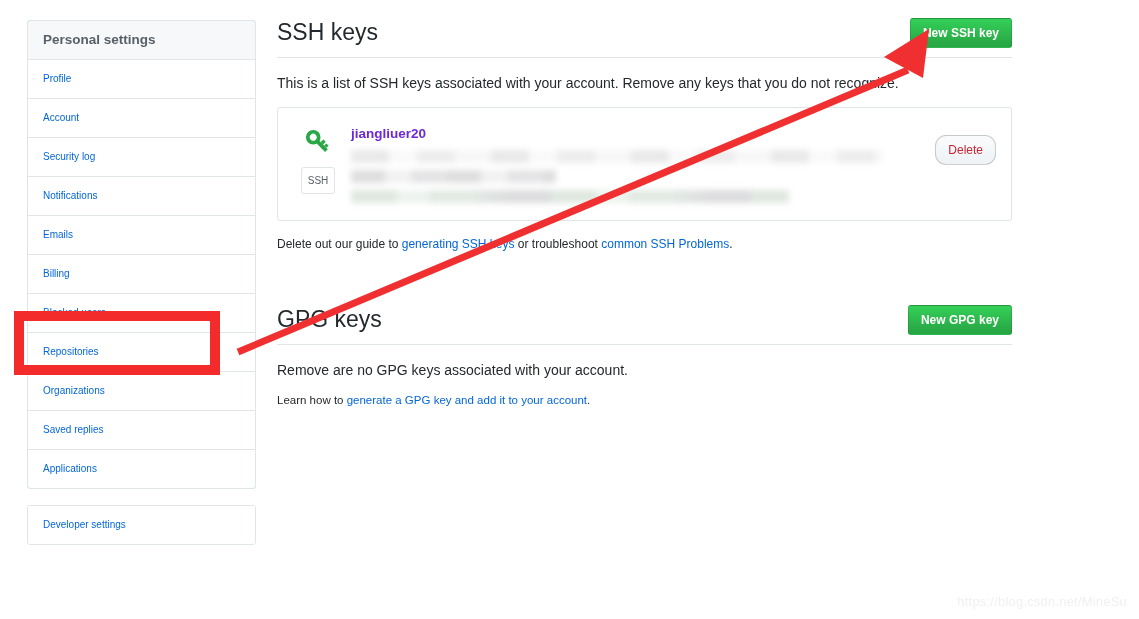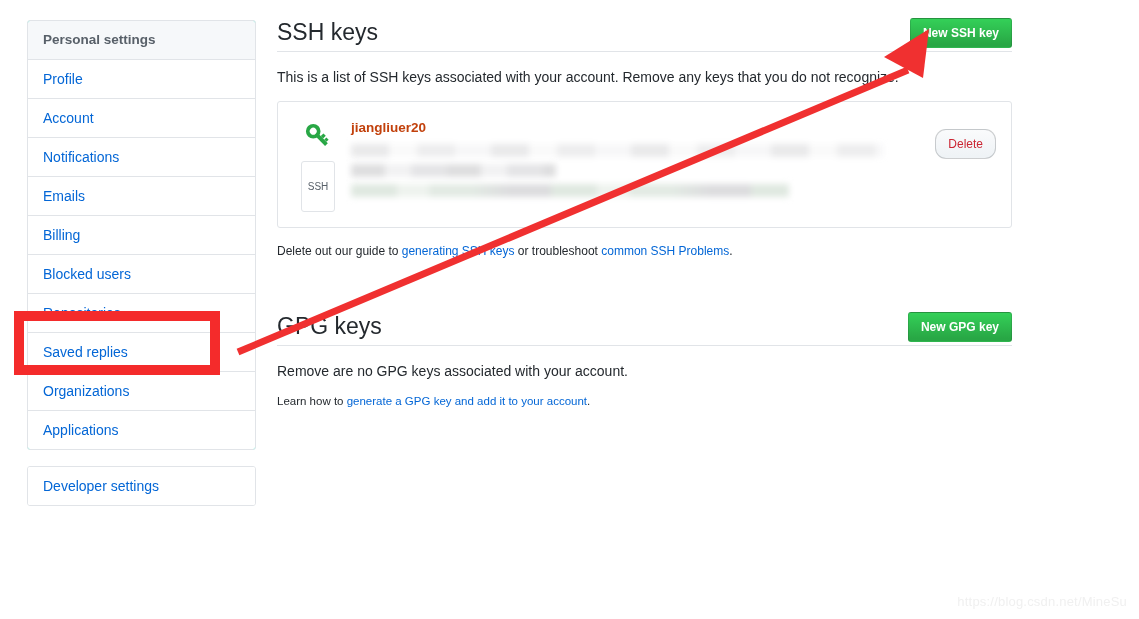--- a/index.html
+++ b/index.html
@@ -35,21 +35,21 @@
     border-bottom: 1px solid #e1e4e8;
     font-size: 13.5px;
     font-weight: bold;
     color: #586069;
     padding: 11px 14px 11px 15px;
     line-height: 16px;
   }
   .nav-item {
     position: relative;
     display: block;
-    font-size: 14px;
+    font-size: 10px;
     color: #0366d6;
     padding: 11px 14px 11px 15px;
     line-height: 16px;
     border-bottom: 1px solid #e1e4e8;
     background: #ffffff;
     cursor: pointer;
     white-space: nowrap;
   }
   .nav-item:last-child { border-bottom: none; }
   .nav-item.selected {
@@ -77,21 +77,21 @@
     position: absolute;
     left: 277px;
     top: 18px;
     width: 735px;
   }
   .section-head {
     display: flex;
     align-items: flex-start;
     justify-content: space-between;
     border-bottom: 1px solid #e1e4e8;
-    padding-bottom: 3px;
+    padding-bottom: 9px;
   }
   .section-title {
     font-size: 23px;
     font-weight: normal;
     color: #24292e;
     line-height: 28px;
     margin: 0;
   }
   .btn-green {
     background: #2cbe4e;
@@ -149,33 +149,33 @@
     flex-direction: column;
     align-items: center;
     padding-top: 4px;
   }
   .ssh-badge {
     margin-top: 6px;
     font-size: 10px;
     color: #586069;
     border: 1px solid #e1e4e8;
     border-radius: 3px;
-    padding: 18px 6px;
+    padding: 6px 6px;
     line-height: 13px;
     background: #ffffff;
   }
   .key-body {
     flex: 1 1 auto;
     padding-left: 8px;
     padding-top: 2px;
   }
   .key-title {
     font-size: 13.5px;
     font-weight: bold;
-    color: #c2410c;
+    color: #6d28d9;
     line-height: 18px;
   }
   .blur-row {
     height: 13px;
     margin-top: 7px;
     border-radius: 1px;
     filter: blur(3px);
   }
   .blur-a {
     width: 532px;
@@ -239,27 +239,28 @@
 </style>
 </head>
 <body>
 
 <div id="sidebar">
   <div id="sidebar-nav">
     <div class="nav-header">Personal settings</div>
 
     <a class="nav-item">Profile</a>
     <a class="nav-item">Account</a>
+    <a class="nav-item">Security log</a>
     <a class="nav-item">Notifications</a>
     <a class="nav-item">Emails</a>
     <a class="nav-item">Billing</a>
     <a class="nav-item">Blocked users</a>
     <a class="nav-item">Repositories</a>
+    <a class="nav-item">Organizations</a>
     <a class="nav-item">Saved replies</a>
-    <a class="nav-item">Organizations</a>
     <a class="nav-item">Applications</a>
   </div>
 
   <div id="developer-settings-box">
     <a class="nav-item">Developer settings</a>
   </div>
 </div>
 
 <div id="main">
 

